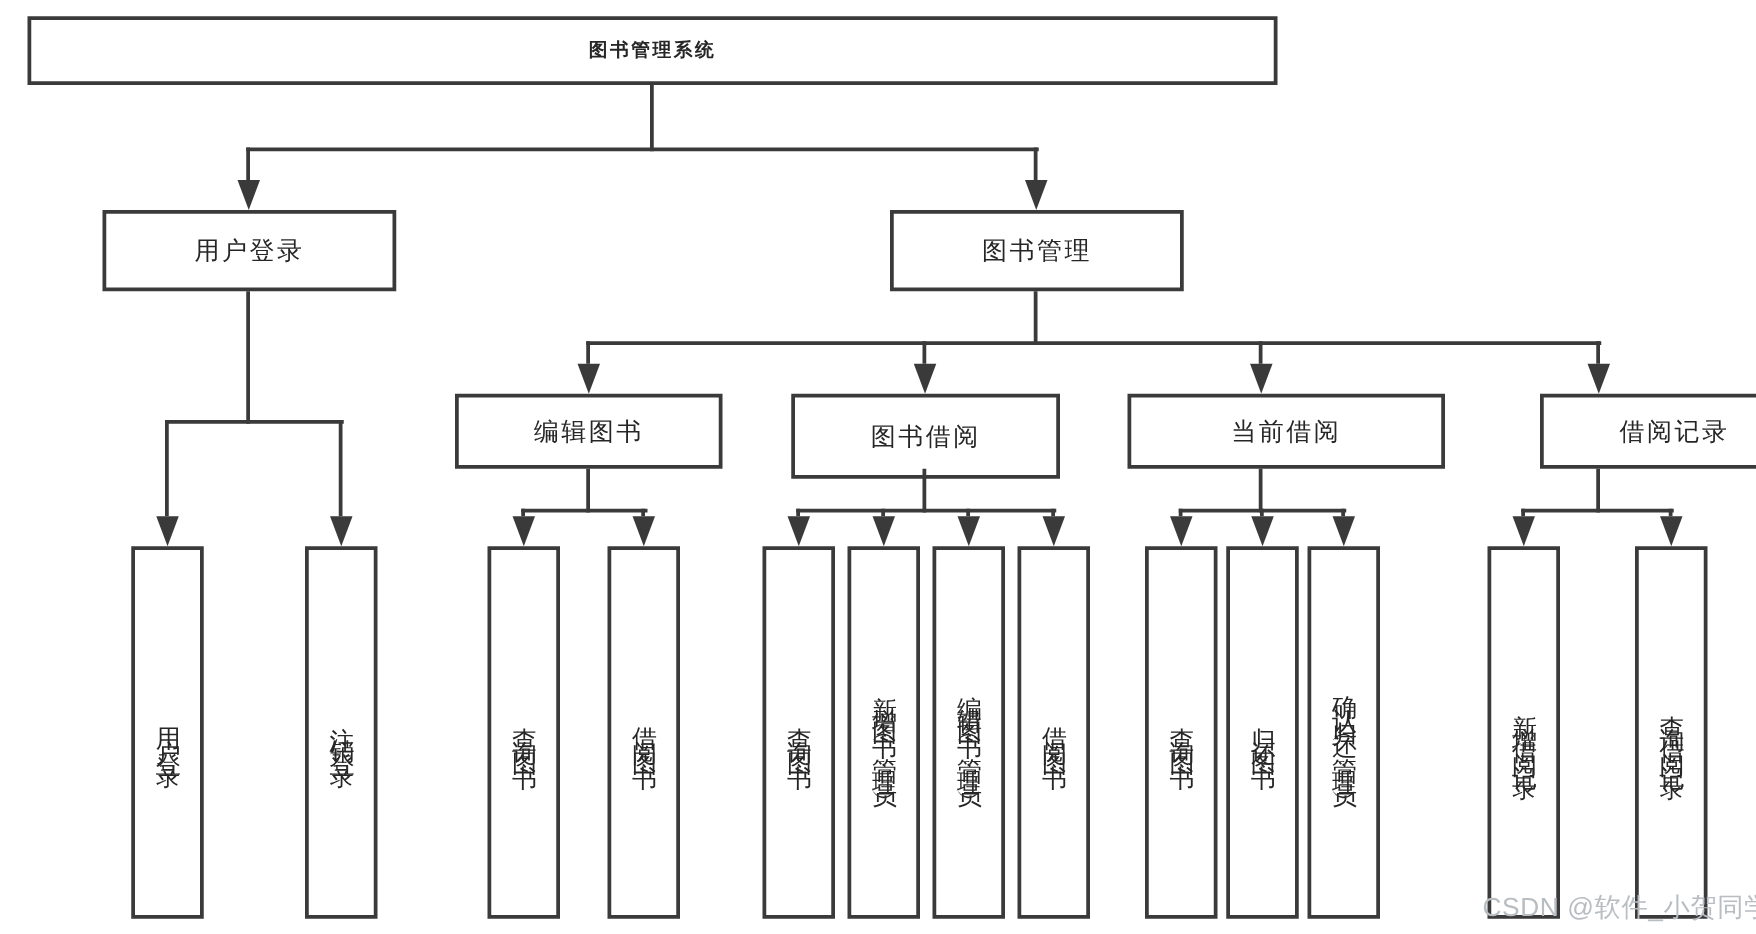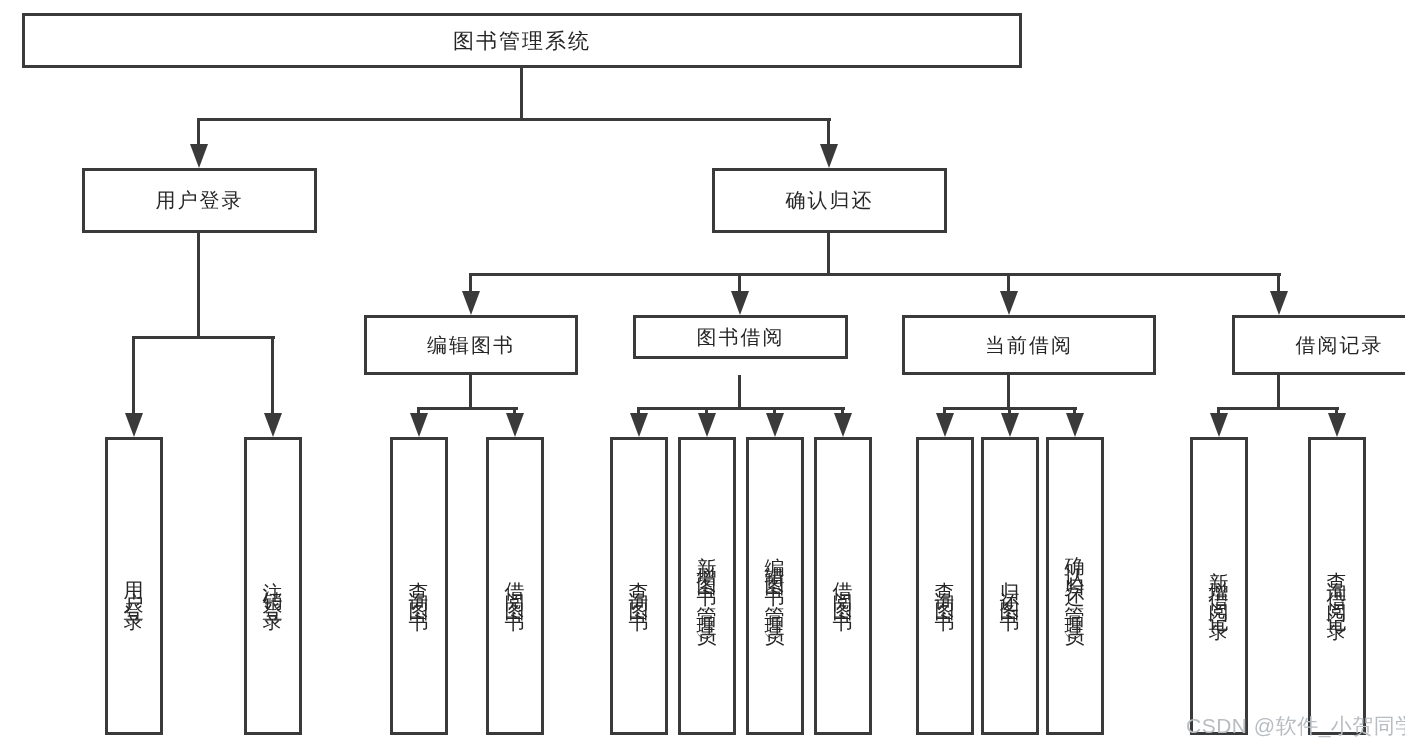--- a/index.html
+++ b/index.html
@@ -27,21 +27,21 @@
     white-space: nowrap;
   }
   .leaf .lbl {
     writing-mode: vertical-rl;
     text-orientation: mixed;
     font-size: 20px;
     line-height: 1;
     letter-spacing: 10px;
     white-space: normal;
   }
-  .root .lbl { font-size: 21px; }
+  .root .lbl { font-size: 15px; font-weight: bold; }
   .v-line, .h-line, .stub {
     position: absolute;
     background: var(--line, #3a3a3a);
   }
   .h-line { height: 3px; }
   .v-line, .stub { width: 3px; }
   .arrow {
     position: absolute;
     width: 0; height: 0;
     border-left: 9px solid transparent;
@@ -71,21 +71,21 @@
   <div class="h-line" style="left:197px; top:118px; width:634px;"></div>
   <div class="stub" style="left:197px; top:118px; height:26px;"></div>
   <div class="stub" style="left:827px; top:118px; height:26px;"></div>
   <div class="arrow" style="left:190px; top:144px;"></div>
   <div class="arrow" style="left:820px; top:144px;"></div>
 
   <div class="box" style="left:82px; top:168px; width:235px; height:65px;">
     <span class="lbl">用户登录</span>
   </div>
   <div class="box" style="left:712px; top:168px; width:235px; height:65px;">
-    <span class="lbl">确认归还</span>
+    <span class="lbl">图书管理</span>
   </div>
 
   <div class="v-line" style="left:197px; top:233px; height:106px;"></div>
   <div class="h-line" style="left:132px; top:336px; width:143px;"></div>
   <div class="stub" style="left:132px; top:336px; height:77px;"></div>
   <div class="stub" style="left:271px; top:336px; height:77px;"></div>
   <div class="arrow" style="left:125px; top:413px;"></div>
   <div class="arrow" style="left:264px; top:413px;"></div>
 
   <div class="v-line" style="left:827px; top:233px; height:43px;"></div>
@@ -95,21 +95,21 @@
   <div class="stub" style="left:1007px; top:273px; height:18px;"></div>
   <div class="stub" style="left:1277px; top:273px; height:18px;"></div>
   <div class="arrow" style="left:462px; top:291px;"></div>
   <div class="arrow" style="left:731px; top:291px;"></div>
   <div class="arrow" style="left:1000px; top:291px;"></div>
   <div class="arrow" style="left:1270px; top:291px;"></div>
 
   <div class="box" style="left:364px; top:315px; width:214px; height:60px;">
     <span class="lbl">编辑图书</span>
   </div>
-  <div class="box" style="left:633px; top:315px; width:215px; height:44px;">
+  <div class="box" style="left:633px; top:315px; width:215px; height:68px;">
     <span class="lbl">图书借阅</span>
   </div>
   <div class="box" style="left:902px; top:315px; width:254px; height:60px;">
     <span class="lbl">当前借阅</span>
   </div>
   <div class="box" style="left:1232px; top:315px; width:215px; height:60px;">
     <span class="lbl">借阅记录</span>
   </div>
 
   <div class="v-line" style="left:469px; top:375px; height:35px;"></div>

